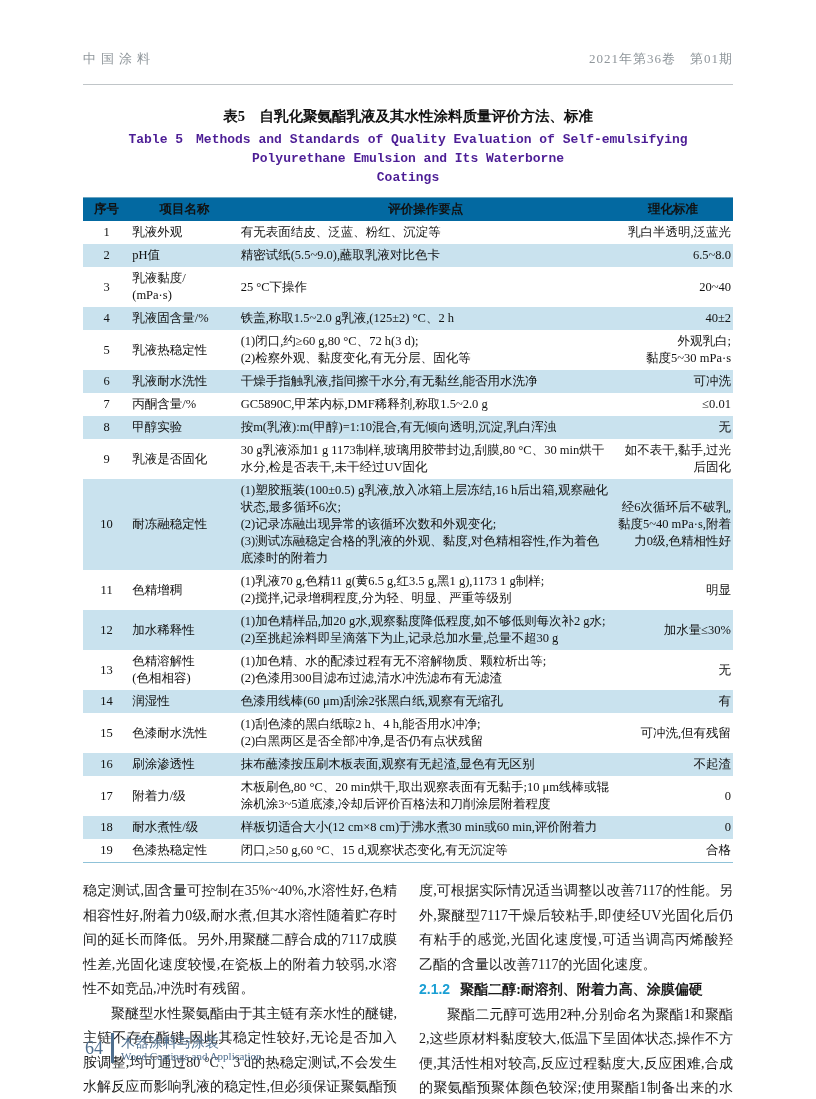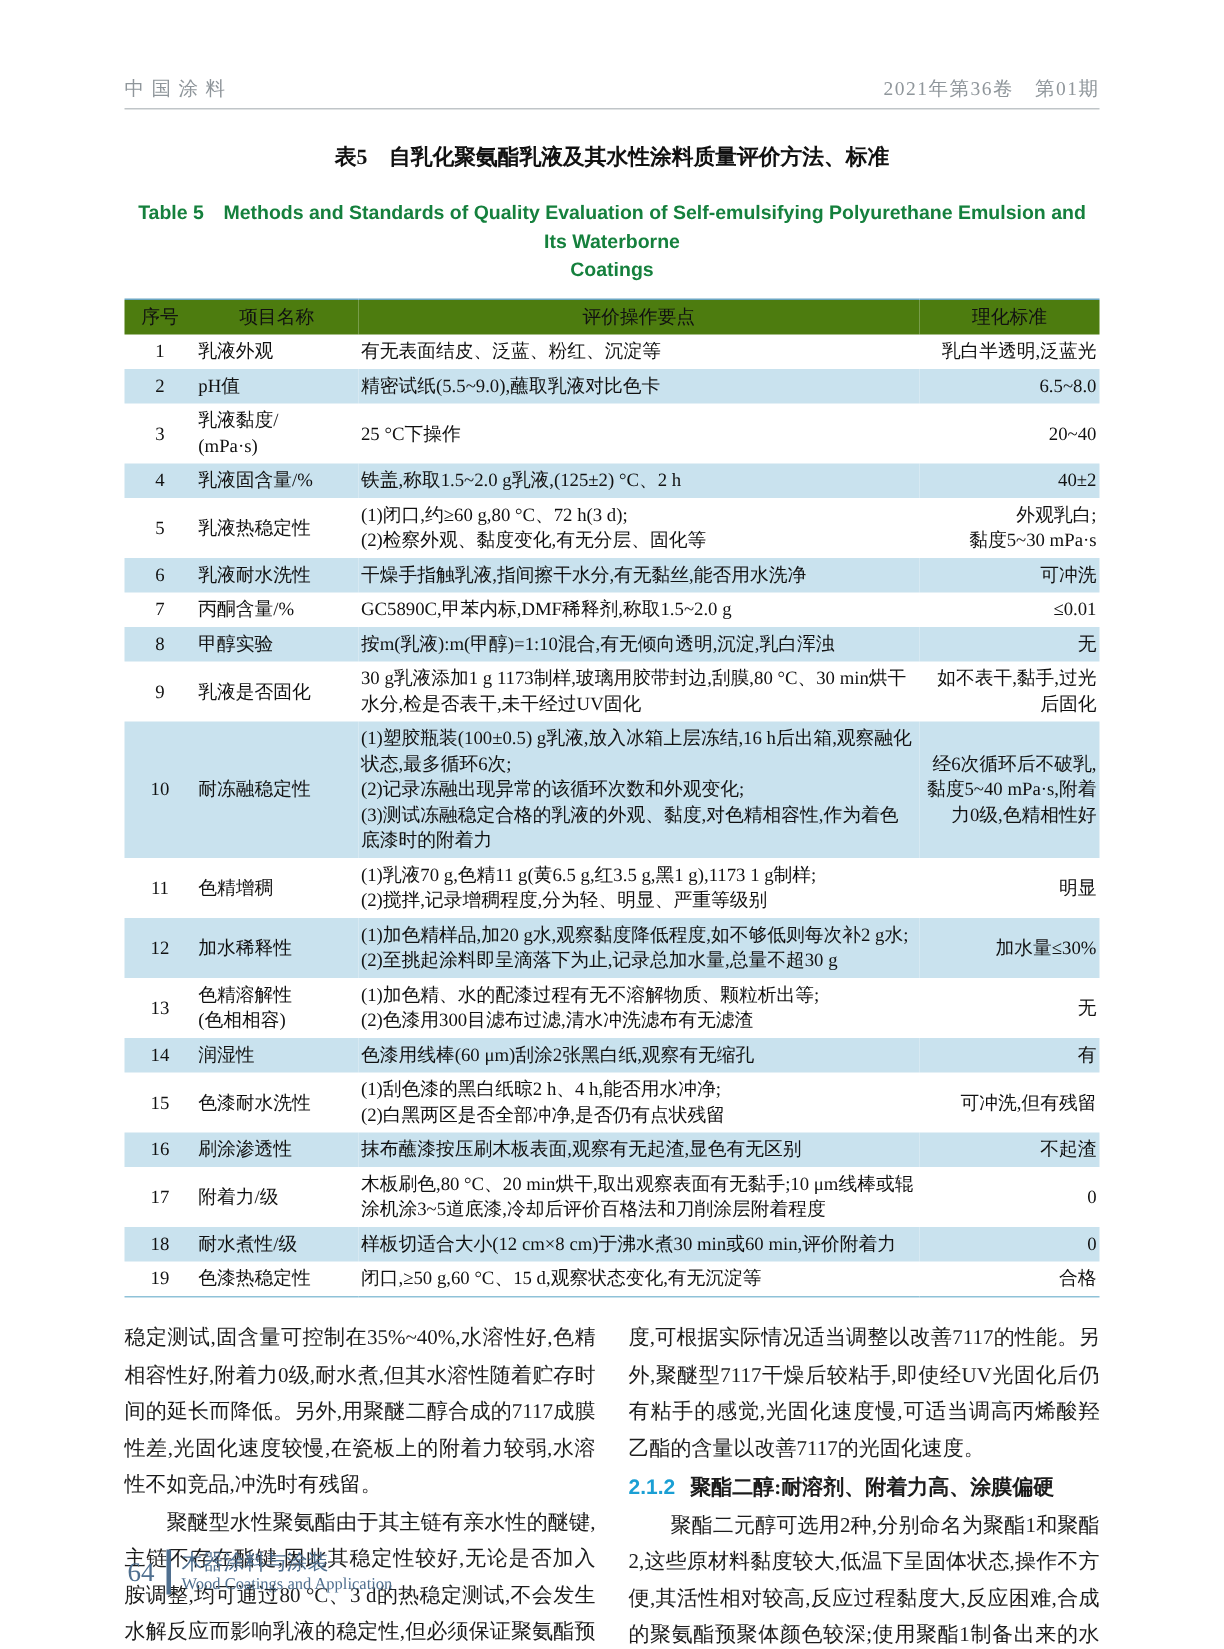--- a/index.html
+++ b/index.html
@@ -12,59 +12,59 @@
     color:#1c1c1c;
     overflow:hidden;
   }
   .content{width:650px;margin:0 auto;}
 
   
   .running-head{
     display:flex;justify-content:space-between;align-items:flex-end;
     padding-top:50px;
     border-bottom:1px solid #c0c5c8;
-    padding-bottom:4px;
+    padding-bottom:16px;
     color:#8f969b;
     font-size:13px;
   }
   .running-head .journal{letter-spacing:5px;}
   .running-head .issue{letter-spacing:1px;margin-left:11px;}
 
   
   .table-title-zh{
     margin-top:22px;
     text-align:center;
     font-weight:bold;
     font-size:14.5px;
     color:#111;
   }
   .table-title-en{
-    margin-top:18px;
+    margin-top:4px;
     text-align:center;
     font-weight:bold;
     font-size:13px;
     line-height:19px;
-    color:#15803d;
-    font-family:Liberation Sans, sans-serif;
+    color:#4c1d95;
+    font-family:Liberation Mono, monospace;
   }
 
   
   table.eval{
     margin-top:10px;
     width:650px;
     border-collapse:collapse;
     font-size:12.5px;
     line-height:17px;
     color:#111;
     border-top:1.5px solid #6ba5c2;
     border-bottom:1.5px solid #8fc2d8;
   }
   table.eval th{
-    background:#4d7c0f;
-    font-weight:normal;
+    background:#0369a1;
+    font-weight:bold;
     padding:3px 2px;
     text-align:center;
     font-size:12.5px;
   }
   table.eval td{
     padding:3px 2px;
     vertical-align:middle;
     white-space:pre-line;
   }
   table.eval tr.band td{background:#c9e2ee;}

